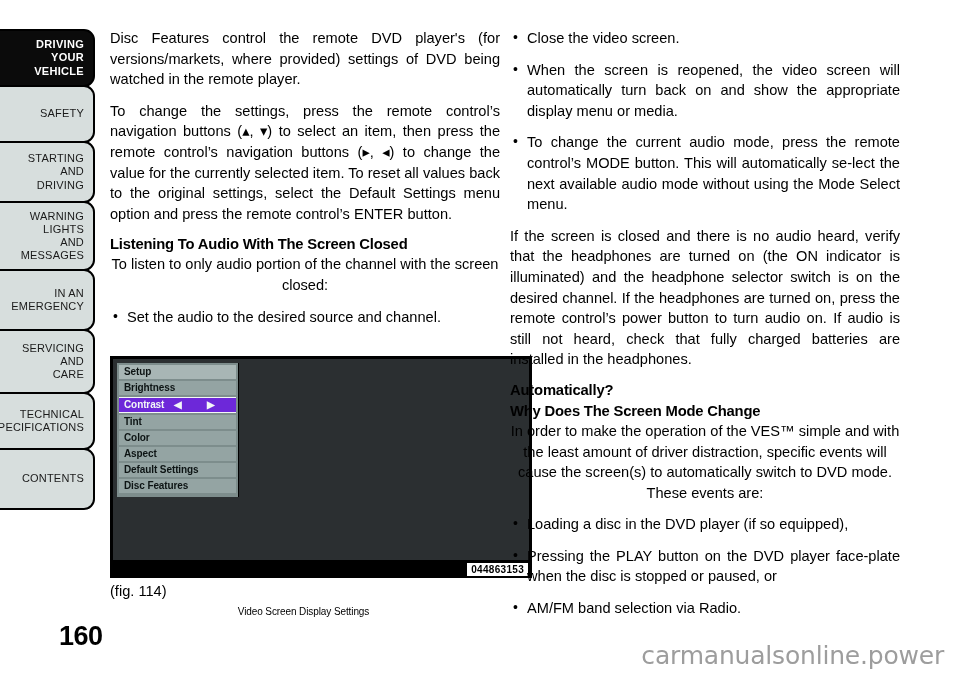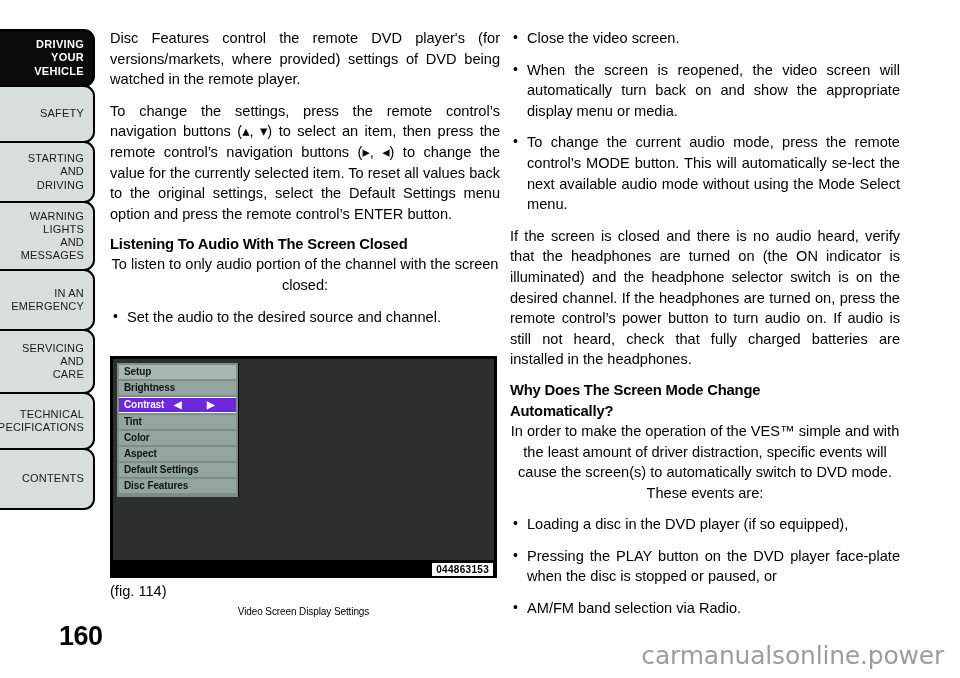--- a/index.html
+++ b/index.html
@@ -114,21 +114,21 @@
     top: -1px;
     font-size: 14px;
   }
   ul.bullets li.noj { text-align: left; }
 
   
   #figure {
     position: absolute;
     left: 110px;
     top: 356px;
-    width: 387px;
+    width: 422px;
     height: 222px;
     background: #000000;
     box-sizing: border-box;
   }
   #figure-inner {
     position: absolute;
     left: 3px;
     top: 3px;
     right: 3px;
     bottom: 18px;
@@ -366,22 +366,22 @@
 <div class="col" id="col-right">
 
   <ul class="bullets">
     <li class="noj">Close the video screen.</li>
     <li>When the screen is reopened, the video screen will automatically turn back on and show the appropriate display menu or media.</li>
     <li>To change the current audio mode, press the remote control’s MODE button. This will automatically se-lect the next available audio mode without using the Mode Select menu.</li>
   </ul>
 
   <p class="body">If the screen is closed and there is no audio heard, verify that the headphones are turned on (the ON indicator is illuminated) and the headphone selector switch is on the desired channel. If the headphones are turned on, press the remote control’s power button to turn audio on. If audio is still not heard, check that fully charged batteries are installed in the headphones.</p>
 
+  <h3 class="subhead">Automatically?</h3>
   <h3 class="subhead">Why Does The Screen Mode Change</h3>
-  <h3 class="subhead">Automatically?</h3>
 
   <p class="nojust">In order to make the operation of the VES™ simple and with the least amount of driver distraction, specific events will cause the screen(s) to automatically switch to DVD mode. These events are:</p>
 
   <ul class="bullets">
     <li class="noj">Loading a disc in the DVD player (if so equipped),</li>
     <li>Pressing the PLAY button on the DVD player face-plate when the disc is stopped or paused, or</li>
     <li class="noj">AM/FM band selection via Radio.</li>
   </ul>
 
 </div>

